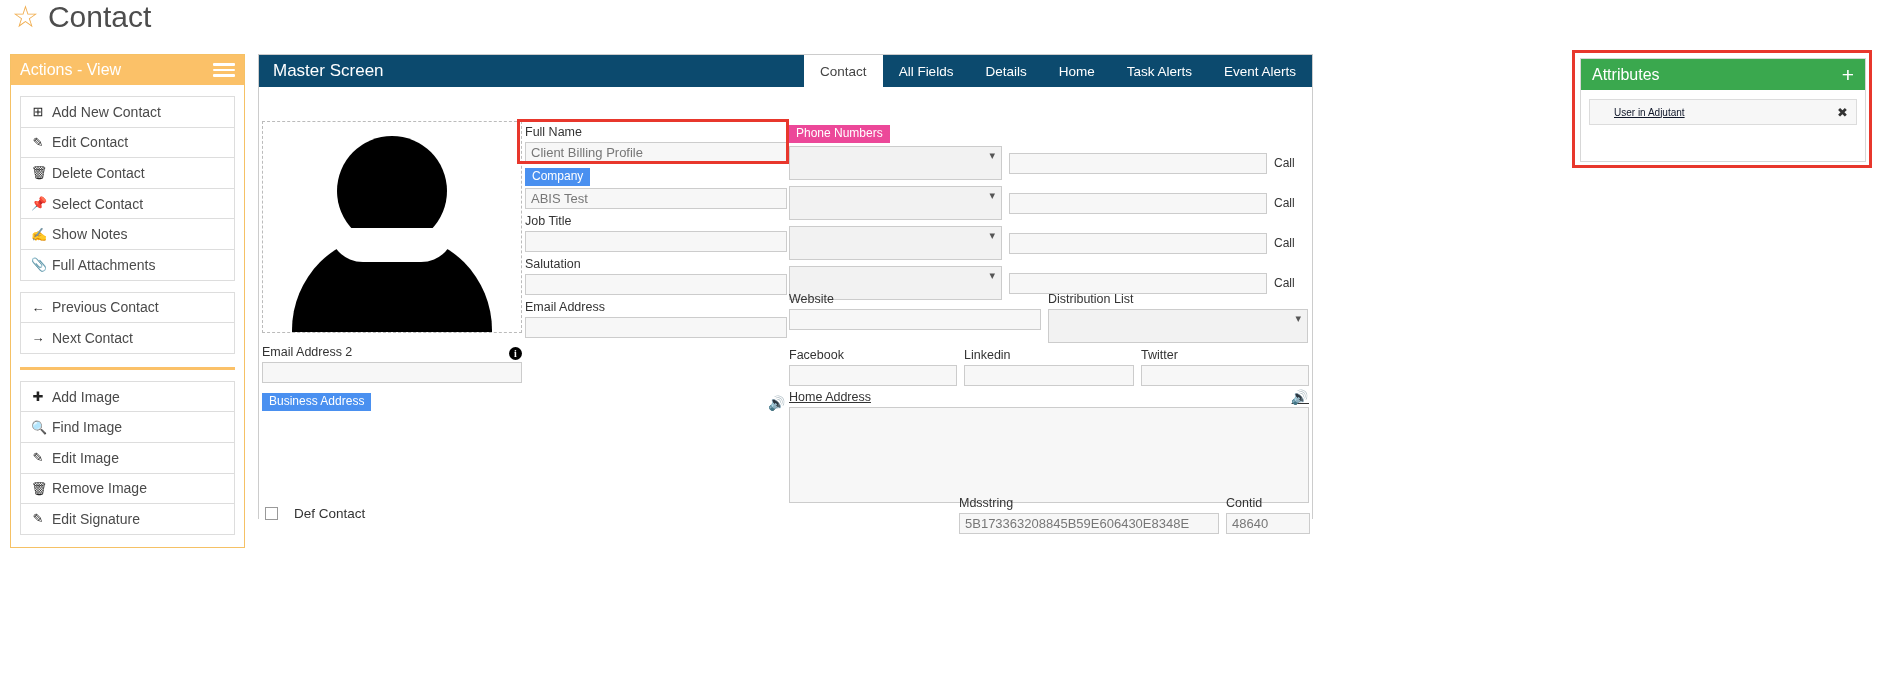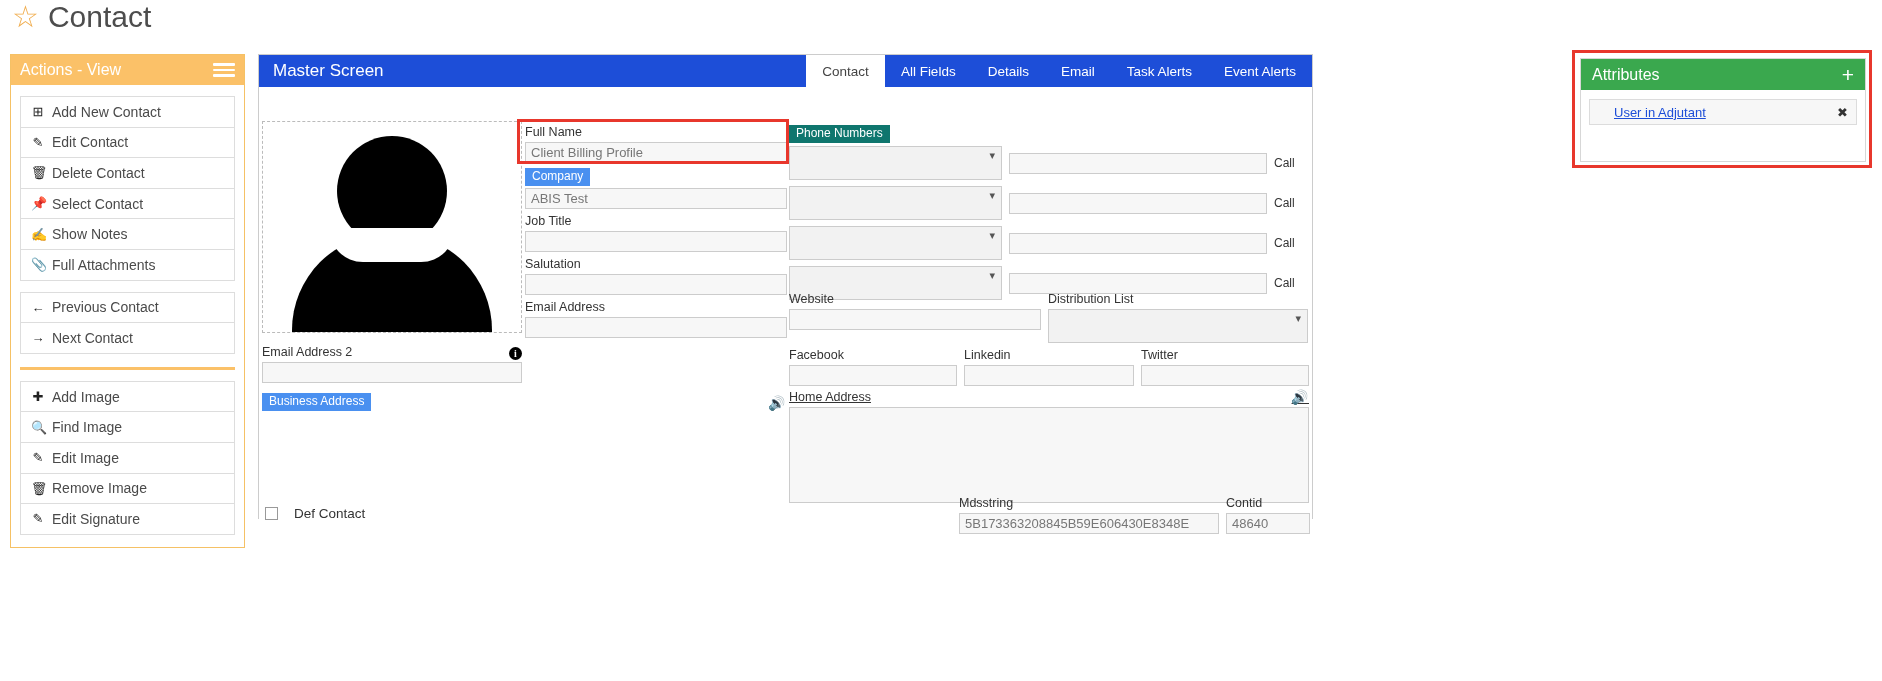--- a/index.html
+++ b/index.html
@@ -47,21 +47,21 @@
   .side-item .ico { width:14px; text-align:center; font-size:13px; color:#222; flex:0 0 auto; }
   .side-divider { height:3px; background:#fbc168; margin:13px 9px 0 9px; }
 
   
   #main-panel {
     position:absolute; left:258px; top:54px;
     width:1055px; height:465px;
     border:1px solid #cccccc; background:#fff;
   }
   #main-header {
-    height:32px; background:#1d4ed8; position:relative;
+    height:32px; background:#0c4a6e; position:relative;
     display:flex; align-items:center;
   }
   #main-header .mtitle {
     color:#fff; font-size:17px; padding-left:14px;
   }
   #tabs { position:absolute; right:0; top:0; height:32px; display:flex; align-items:stretch; }
   .tab {
     display:flex; align-items:center; padding:0 16px;
     color:#fff; font-size:13.5px; cursor:pointer;
   }
@@ -87,21 +87,21 @@
     width:126px; height:34px; border-radius:0 0 64px 64px; background:#fff;
   }
 
   
   .flabel { font-size:12.5px; color:#333; line-height:15px; margin-bottom:2px; }
   .badge {
     display:inline-block; color:#fff; font-size:12px;
     padding:2px 7px 3px 7px; line-height:13px;
   }
   .badge.blue { background:#4a90f0; }
-  .badge.purple { background:#0f766e; }
+  .badge.purple { background:#ec4899; }
   .inp {
     width:100%; height:21px; border:1px solid #cccccc; background:#f7f7f7;
     font-family:"Liberation Sans", sans-serif; font-size:13px; color:#777;
     padding:0 5px; outline:none;
   }
   select.inp { height:21px; padding:16px 3px; color:#7f1d1d;
     -webkit-appearance:none; appearance:none; background:#f2f2f2;
   }
   .sel-wrap { position:relative; }
   .sel-wrap .chev {
@@ -172,21 +172,21 @@
     display:flex; align-items:center; justify-content:space-between;
     padding:0 11px; font-size:16px;
   }
   #attr-header .plus { font-size:21px; line-height:1; }
   #attr-body { padding:9px 8px 0 8px; }
   .attr-item {
     height:26px; border:1px solid #dcdcdc; background:#f7f7f7;
     display:flex; align-items:center; justify-content:space-between;
     padding:0 8px 0 24px;
   }
-  .attr-item .lnk { color:#1d4ed8; text-decoration:underline; font-size:13px; cursor:pointer; }
+  .attr-item .lnk { color:#0f172a; text-decoration:underline; font-size:10px; cursor:pointer; }
   .attr-item .xbtn { color:#333; font-size:13px; cursor:pointer; }
 </style>
 </head>
 <body>
 
 <div id="page-title-bar">
   <span class="star">☆</span>
   <span class="ttl">Contact</span>
 </div>
 
@@ -265,21 +265,21 @@
 </div>
 
 <div id="main-panel">
 
   <div id="main-header">
     <span class="mtitle">Master Screen</span>
     <div id="tabs">
       <div class="tab active">Contact</div>
       <div class="tab">All Fields</div>
       <div class="tab">Details</div>
-      <div class="tab">Email</div>
+      <div class="tab">Home</div>
       <div class="tab">Task Alerts</div>
       <div class="tab">Event Alerts</div>
     </div>
   </div>
 
   <div id="body-area">
 
     <div id="photo-box">
       <div class="avatar-head"></div>
       <div class="avatar-body"></div>

